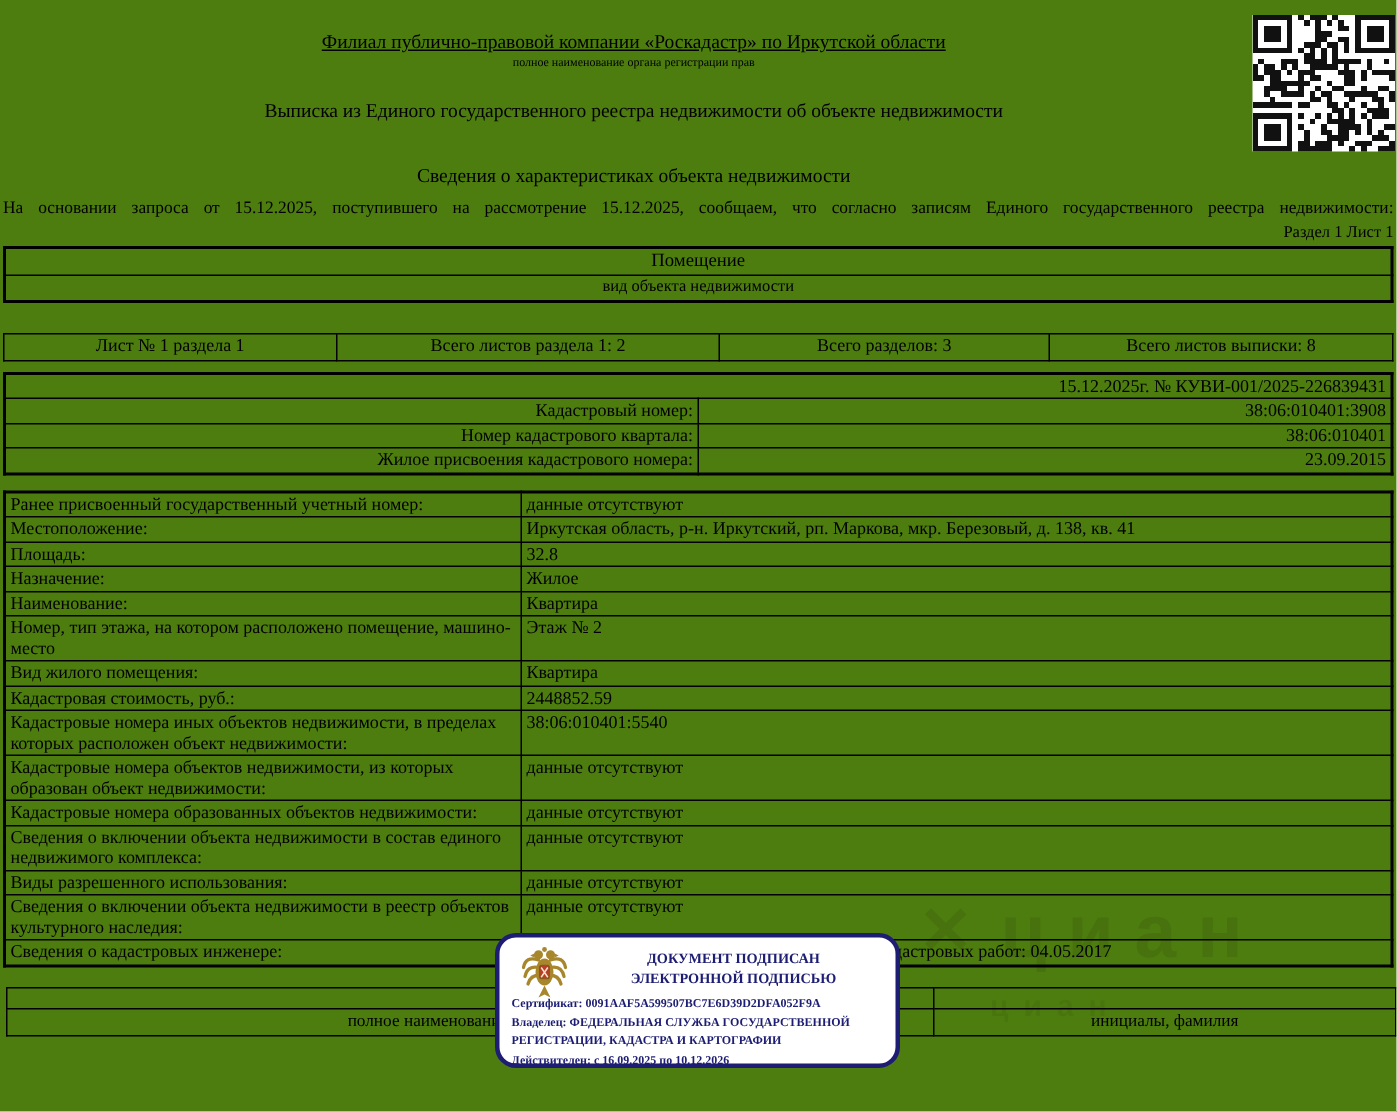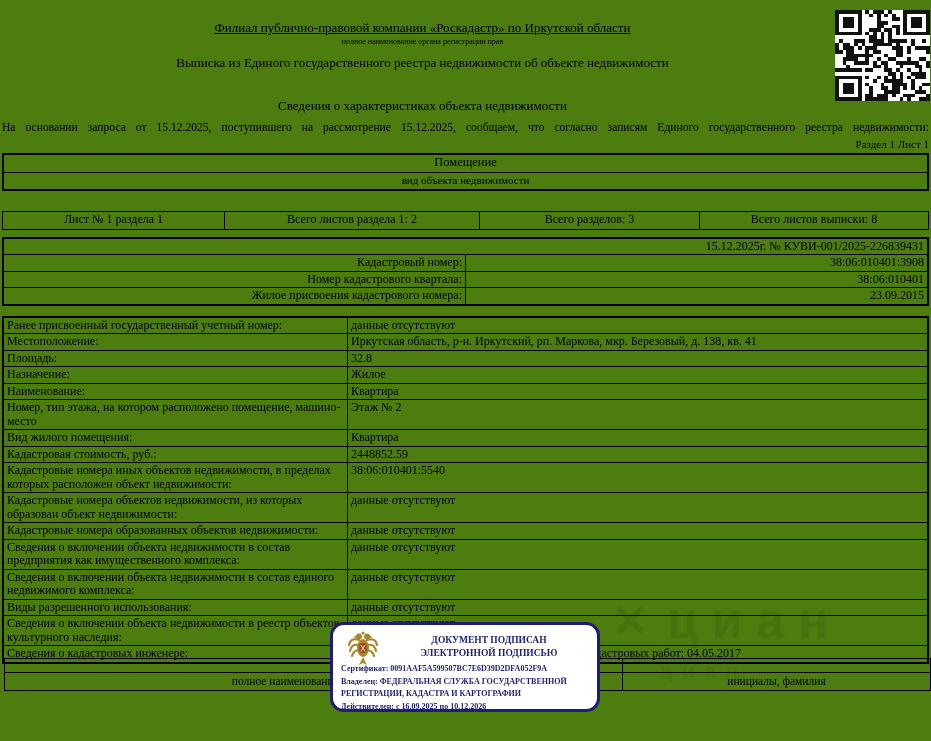--- a/index.html
+++ b/index.html
@@ -3,21 +3,21 @@
 <meta charset="utf-8">
 <style>
   html,body{margin:0;padding:0;background:#fff;}
   .page{position:relative;width:931px;height:741px;background:#4d7c0f;overflow:hidden;
         font-family:"Liberation Serif", serif;color:#000;}
 
   
   .hdr{width:845px;padding-top:20px;}
   .hdr-org{font-size:13px;text-align:center;text-decoration:underline;}
   .hdr-org-cap{font-size:8px;text-align:center;margin-top:1px;}
-  .hdr-doc{font-size:13px;text-align:center;margin-top:9px;}
+  .hdr-doc{font-size:13px;text-align:center;margin-top:20px;}
   .hdr-section{font-size:13px;text-align:center;margin-top:27px;width:845px;}
   .hdr-request{font-size:11.6px;margin-top:7px;width:927px;margin-left:2px;
                text-align:justify;text-align-last:justify;white-space:nowrap;}
   .hdr-sheet{font-size:11px;text-align:right;width:927px;margin-left:2px;margin-top:4px;}
 
   
   .qr{position:absolute;top:10px;right:1px;width:95px;height:91px;background:#fff;}
   .qr svg{width:100%;height:100%;}
 
   
@@ -471,24 +471,20 @@
     </tr>
     <tr>
       <td class="lbl">Кадастровые номера объектов недвижимости, из которых образован объект недвижимости:</td>
       <td class="val">данные отсутствуют</td>
     </tr>
     <tr>
       <td class="lbl">Кадастровые номера образованных объектов недвижимости:</td>
       <td class="val">данные отсутствуют</td>
     </tr>
     <tr>
-      <td class="lbl">Сведения о включении объекта недвижимости в состав предприятия как имущественного комплекса:</td>
-      <td class="val">данные отсутствуют</td>
-    </tr>
-    <tr>
       <td class="lbl">Сведения о включении объекта недвижимости в состав единого недвижимого комплекса:</td>
       <td class="val">данные отсутствуют</td>
     </tr>
     <tr>
       <td class="lbl">Виды разрешенного использования:</td>
       <td class="val">данные отсутствуют</td>
     </tr>
     <tr>
       <td class="lbl">Сведения о включении объекта недвижимости в реестр объектов культурного наследия:</td>
       <td class="val">данные отсутствуют</td>

